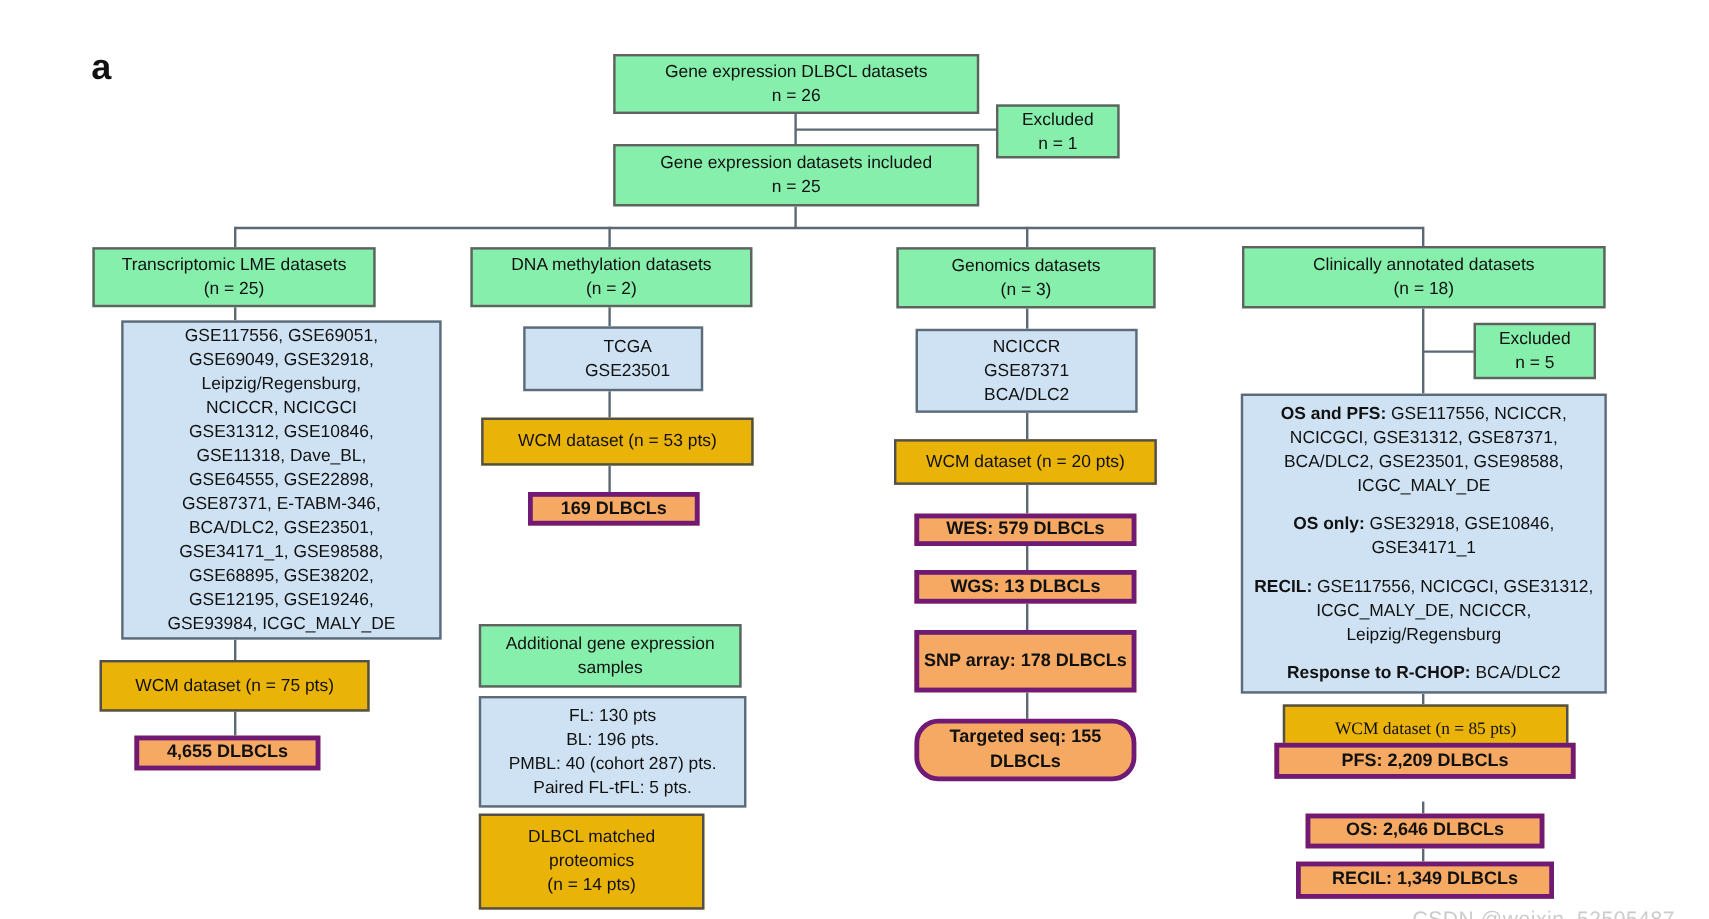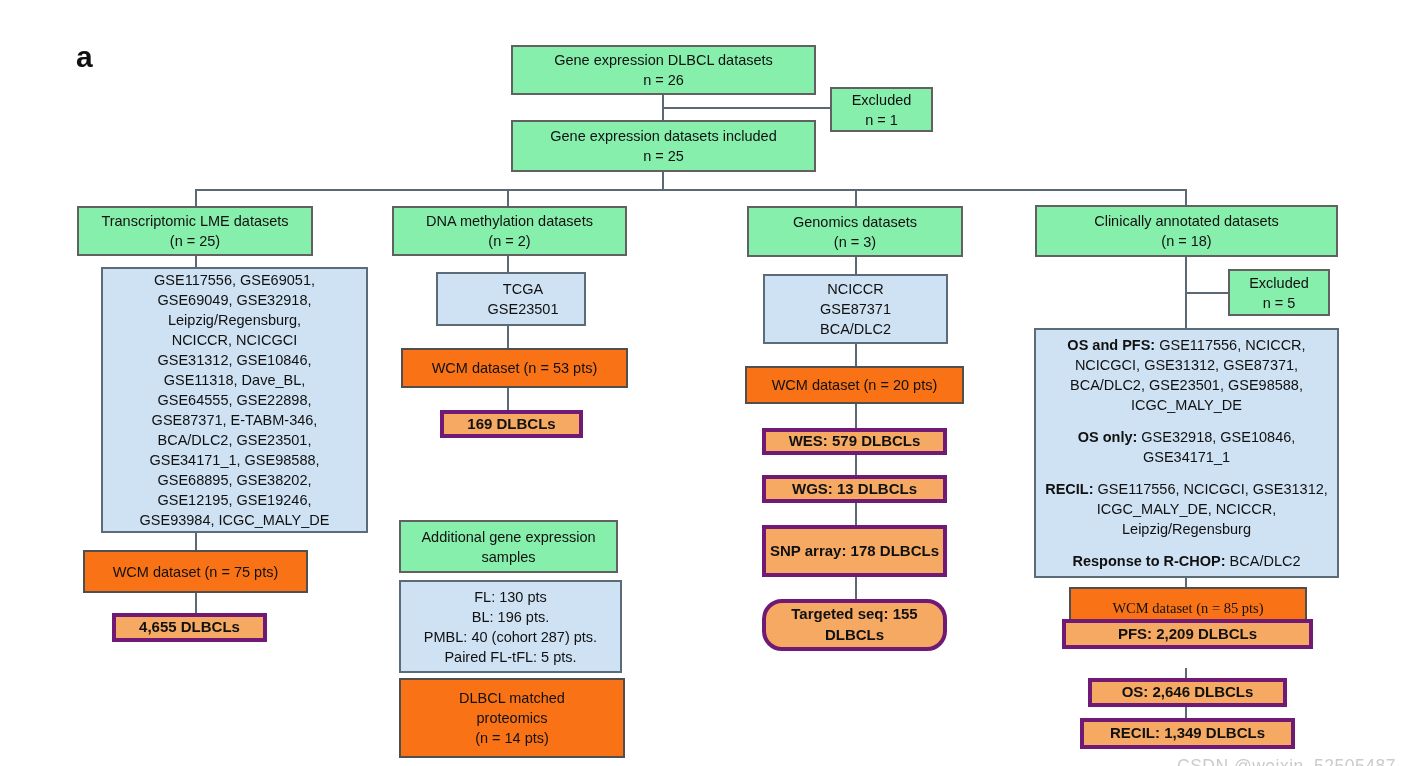--- a/index.html
+++ b/index.html
@@ -17,21 +17,21 @@
     display:flex;flex-direction:column;
     justify-content:center;align-items:center;
     text-align:center;
     font-size:14.5px;line-height:1.38;
     border:2px solid #595959;
     background:#eeeeee;
     padding:2px 4px;
   }
   .gray{background:#86efac;border-color:#616161;}
   .blue{background:#cfe2f3;border-color:#5b6b78;}
-  .pink{background:#f97316;border-color:#4f4f4f;}
+  .pink{background:#eab308;border-color:#4f4f4f;}
   .orange{
     background:#f5a962;border:4px solid #701a75;
     font-weight:bold;font-size:15px;
   }
   .clinical{padding:6px 8px;}
   .clinical p{margin:6px 0;}
   #connectors{position:absolute;left:0;top:0;z-index:0;}
   .box{z-index:1;}
   #panel-label{
     position:absolute;left:76px;top:40px;
@@ -136,21 +136,21 @@
   <div class="box gray" style="left:399px;top:520px;width:219px;height:53px;">
       <div>Additional gene expression</div>
       <div>samples</div>
     </div>
   <div class="box blue" style="left:399px;top:580px;width:223px;height:93px;">
       <div>FL: 130 pts</div>
       <div>BL: 196 pts.</div>
       <div>PMBL: 40 (cohort 287) pts.</div>
       <div>Paired FL-tFL: 5 pts.</div>
     </div>
-  <div class="box pink" style="left:399px;top:678px;width:226px;height:80px;text-align:center;">
+  <div class="box pink" style="left:399px;top:678px;width:188px;height:80px;text-align:center;">
       <div>DLBCL matched</div>
       <div>proteomics</div>
       <div>(n = 14 pts)</div>
     </div>
 
   <div class="box gray" style="left:747px;top:206px;width:216px;height:51px;">
       <div>Genomics datasets</div>
       <div>(n = 3)</div>
     </div>
   <div class="box blue" style="left:763px;top:274px;width:185px;height:70px;">

